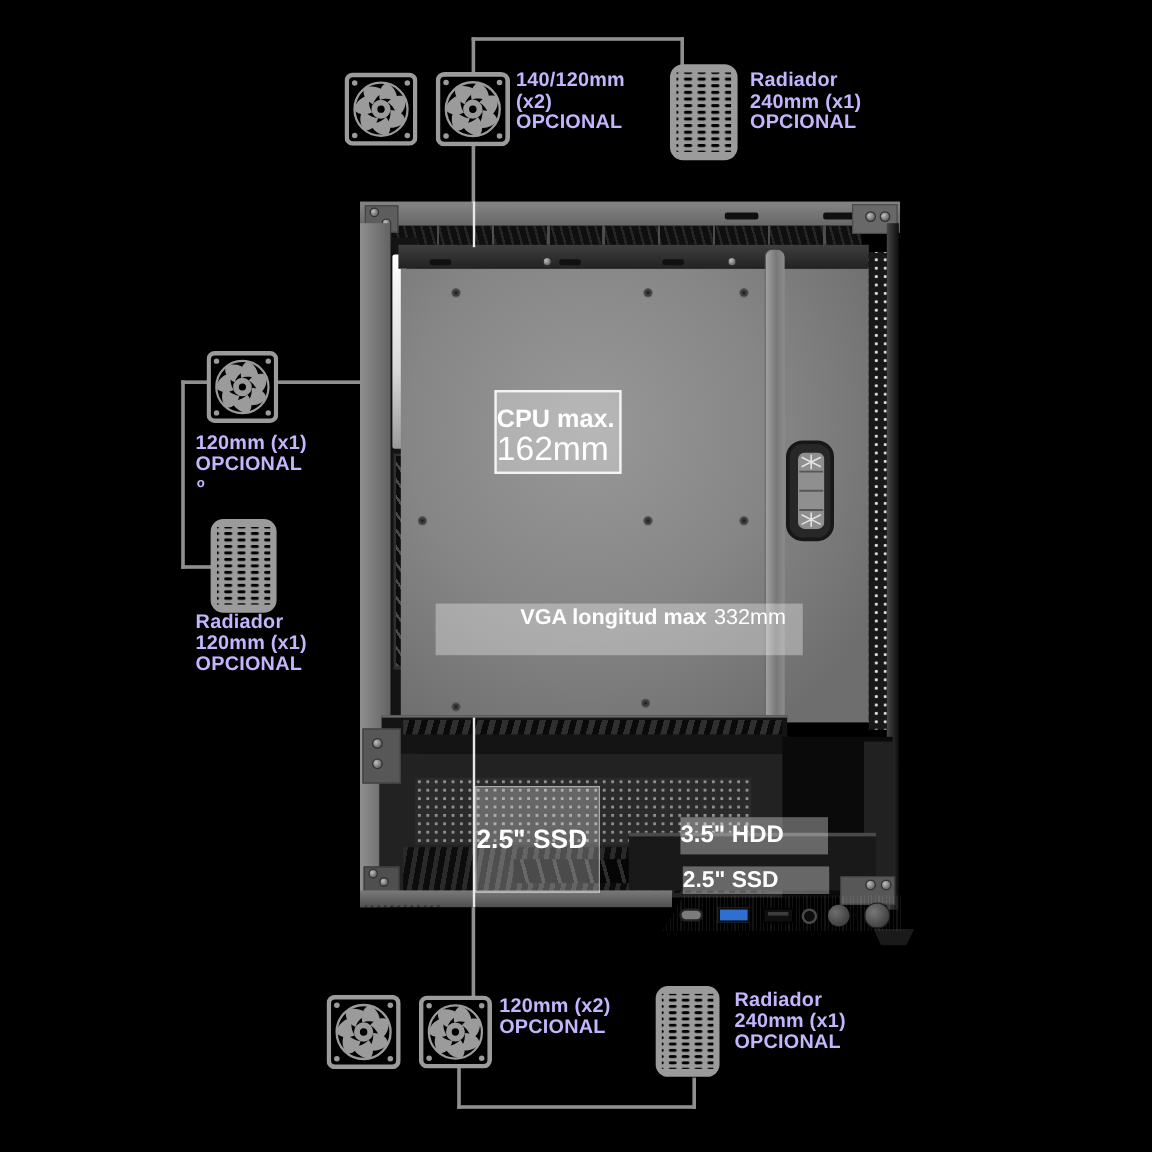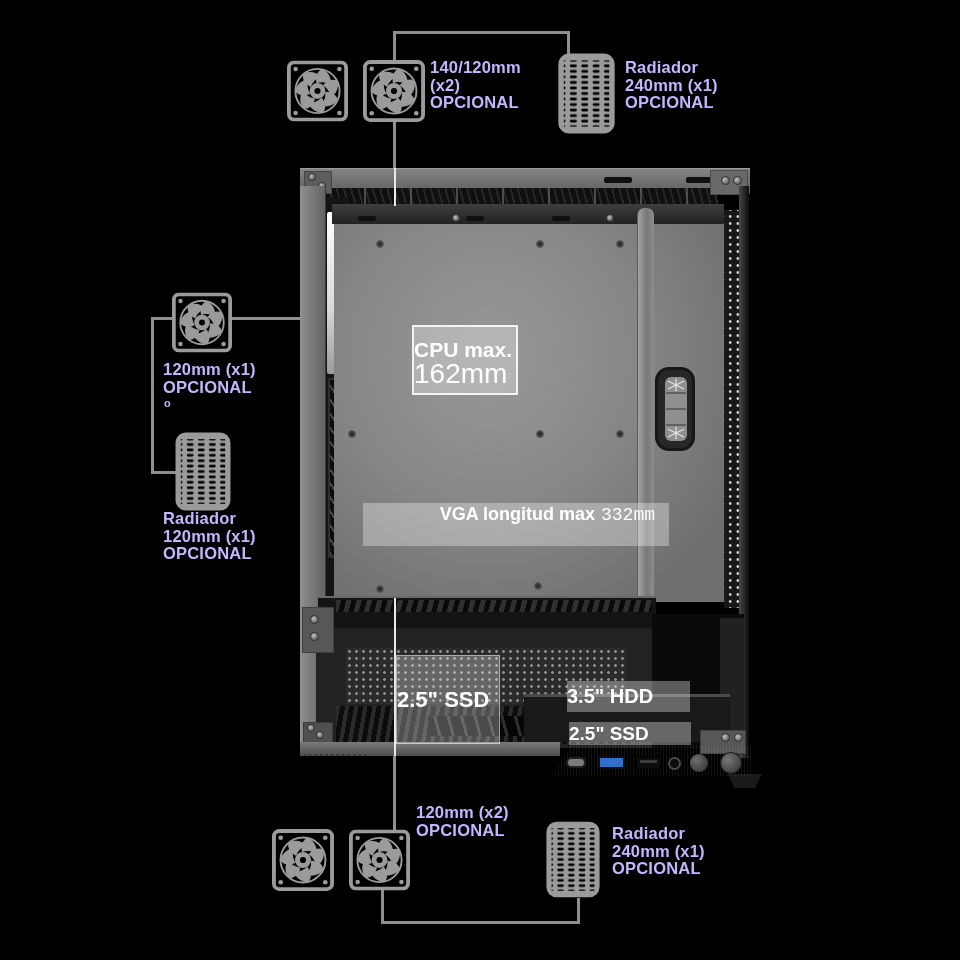--- a/index.html
+++ b/index.html
@@ -22,21 +22,21 @@
         border:1px solid #606060;box-sizing:border-box;}
   .hole:after{content:"";position:absolute;left:2px;top:2px;width:2px;height:2px;
         border-radius:50%;background:#1c1c1c;}
   
   .overlay-box{position:absolute;color:#fff;text-align:left;box-sizing:border-box;}
   .ovl-fill{background:rgba(255,255,255,.34);}
   .cpu-box{background:rgba(255,255,255,.30);border:2px solid rgba(255,255,255,.85);}
   .ssd-big{background:rgba(255,255,255,.28);border:1px solid rgba(255,255,255,.45);}
   .vga-band{background:rgba(255,255,255,.33);text-align:right;padding-right:14px;}
   .vga-band .row{font-size:18px;line-height:21px;font-weight:bold;}
-  .vga-band .val{font-weight:normal;margin-left:6px;font-family:Liberation Mono, monospace;}
+  .vga-band .val{font-weight:normal;margin-left:6px;}
   .bay-label{font-weight:bold;font-size:20px;}
   
   .slot{position:absolute;background:#101010;border-radius:2px;}
 </style>
 </head>
 <body>
 
 <svg width="0" height="0" style="position:absolute" aria-hidden="true">
   <defs>
     <pattern id="raddash" width="11.5" height="5.6" patternUnits="userSpaceOnUse">
@@ -238,21 +238,21 @@
     <div>OPCIONAL</div>
   </div>
   <div class="ann-label" style="left:164px;top:398px;font-size:11px;line-height:11px">o</div>
 
   <div class="ann-label" style="left:163px;top:510px">
     <div>Radiador</div>
     <div>120mm (x1)</div>
     <div>OPCIONAL</div>
   </div>
 
-  <div class="ann-label" style="left:416px;top:804px">
+  <div class="ann-label" style="left:416px;top:830px">
     <div>120mm (x2)</div>
     <div>OPCIONAL</div>
   </div>
 
   <div class="ann-label" style="left:612px;top:825px">
     <div>Radiador</div>
     <div>240mm (x1)</div>
     <div>OPCIONAL</div>
   </div>
 

